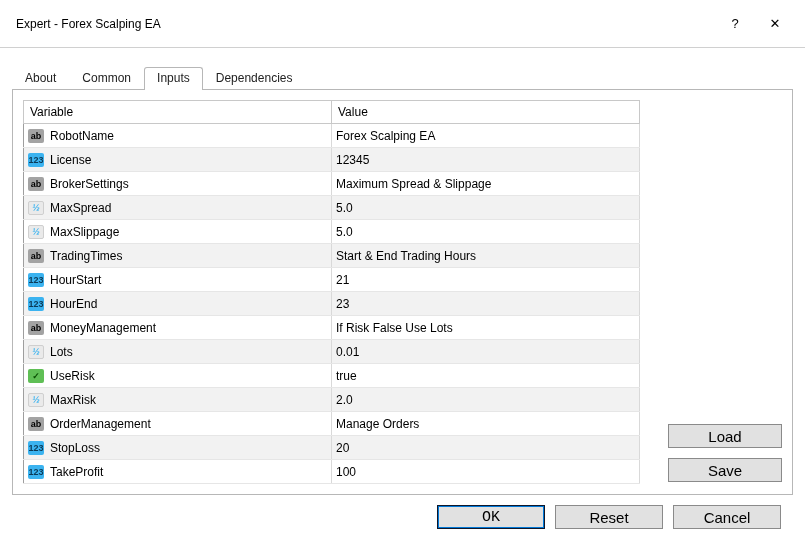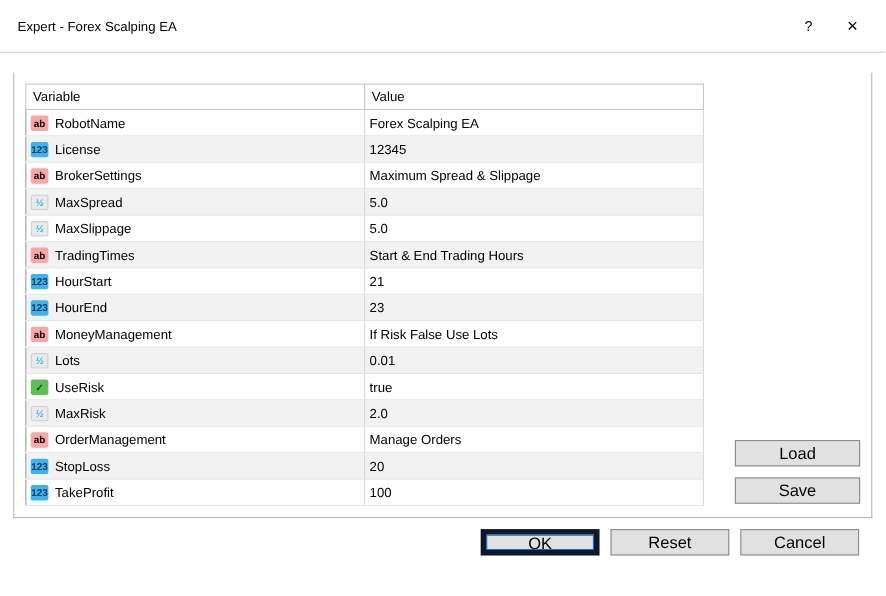--- a/index.html
+++ b/index.html
@@ -98,21 +98,21 @@
     border-radius: 2px;
     display: inline-flex;
     align-items: center;
     justify-content: center;
     font-size: 9px;
     font-weight: bold;
     font-family: Arial, sans-serif;
     color: #000;
     flex-shrink: 0;
   }
-  .type-ab  { background: #fca5a5; }
+  .type-ab  { background: #a3a3a3; }
   .type-123 { background: #3bb3f0; color:#0a3a57; }
   .type-v2  { background: #eaeaea; color:#3bb3f0; border:1px solid #cfcfcf; font-style: italic;}
   .type-bool{ background: #5fbf55; color:#084d00; }
   .sidebtns {
     width: 114px;
     display: flex;
     flex-direction: column;
     justify-content: flex-end;
     gap: 10px;
     padding-bottom: 2px;
@@ -120,21 +120,21 @@
   button.win {
     height: 24px;
     min-width: 88px;
     border: 1px solid #8a8a8a;
     background: #e1e1e1;
     font-family: inherit;
     font-size: 15px;
     cursor: pointer;
     padding: 0 8px;
   }
-  button.win.primary { border: 5px solid #0f172a; box-shadow: inset 0 0 0 1px #0078d7; }
+  button.win.primary { border: 1px solid #0f172a; box-shadow: inset 0 0 0 1px #0078d7; font-family: Liberation Mono, monospace; }
   .footer {
     display: flex;
     justify-content: flex-end;
     gap: 10px;
     padding: 10px 12px 0 0;
   }
 </style>
 </head>
 <body>
 
@@ -143,20 +143,26 @@
   <div class="btn">
       <span>?</span>
     </div>
   <div class="btn">
       <span>✕</span>
     </div>
 </div>
 
 <div class="content">
 
+  <div class="tabs">
+    <div class="tab">About</div>
+    <div class="tab">Common</div>
+    <div class="tab active">Inputs</div>
+    <div class="tab">Dependencies</div>
+  </div>
 
   <div class="panel">
     <div class="grid-wrap">
       <table class="params">
         <colgroup>
             <col style="width:50%">
             <col style="width:50%">
           </colgroup>
         <thead>
           <tr>

